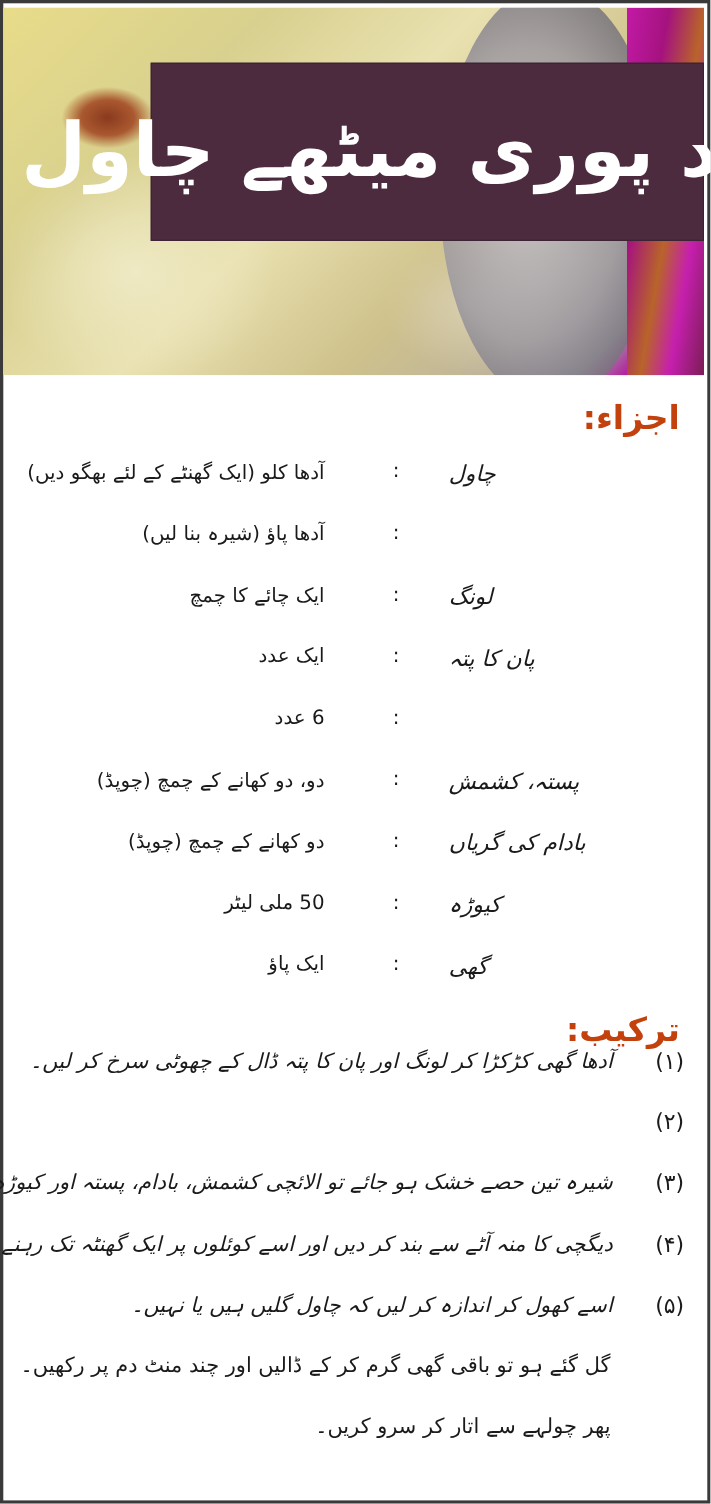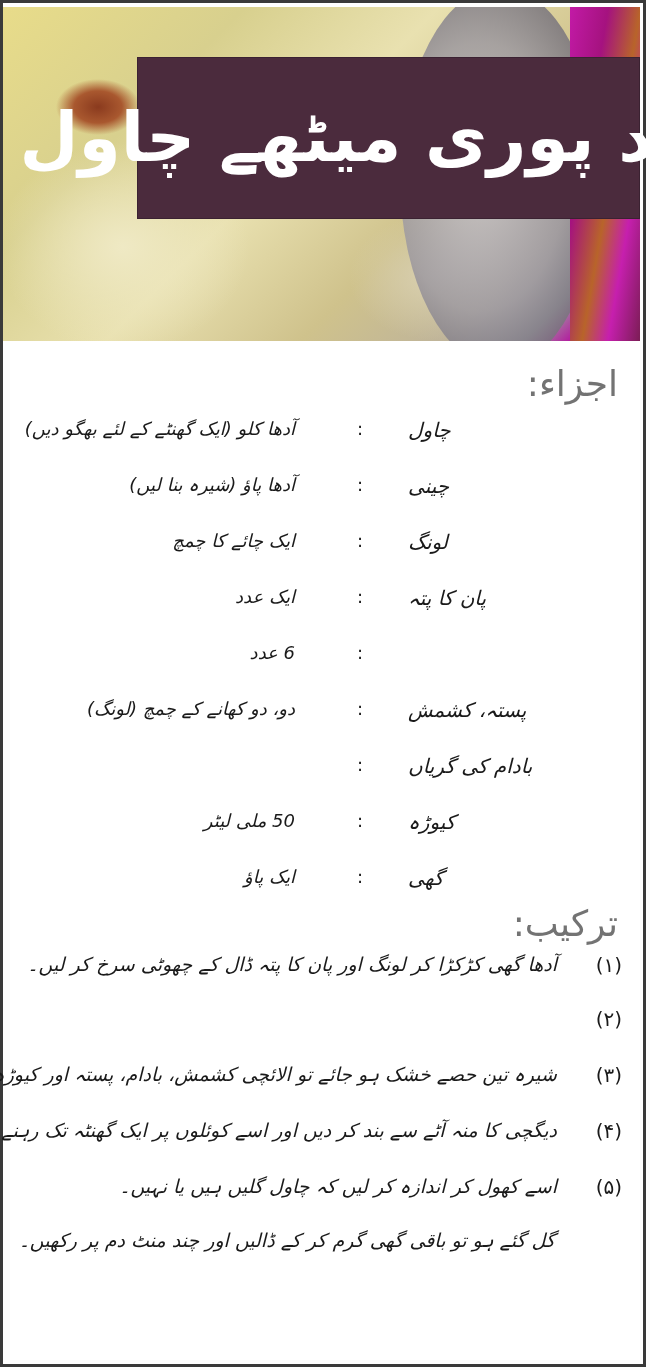--- a/index.html
+++ b/index.html
@@ -32,40 +32,40 @@
     }
     .title-text {
       color: #ffffff; font-family: "DejaVu Sans", sans-serif; font-weight: bold;
       font-size: 68px; direction: rtl; line-height: 1; white-space: nowrap;
     }
     .content {
       position: absolute; left: 3px; top: 341px; width: 637px; height: 1020px;
       font-family: "DejaVu Sans", sans-serif; color: #1a1a1a; direction: rtl;
     }
     .heading {
-      position: absolute; right: 22px; font-weight: normal; font-size: 36px; color: #737373;
+      position: absolute; right: 22px; font-weight: bold; font-size: 30px; color: #c2410c;
     }
     .ing-row { position: absolute; left: 0; width: 637px; height: 40px; }
     .ing-name {
       position: absolute; right: 72px; width: 160px; text-align: left;
       font-size: 20px; font-style: italic; white-space: nowrap;
     }
     .ing-colon { position: absolute; left: 352px; width: 10px; text-align: center; font-size: 18px; direction: ltr; }
     .ing-qty {
-      position: absolute; right: 345px; text-align: right; font-size: 18px; font-style: italic; white-space: nowrap;
+      position: absolute; right: 345px; text-align: right; font-size: 18px; white-space: nowrap;
     }
     .step-row { position: absolute; left: 0; width: 637px; height: 40px; }
     .step-num {
       position: absolute; right: 18px; font-size: 20px; white-space: nowrap; direction: rtl;
     }
     .step-text {
       position: absolute; right: 83px; font-size: 19px; font-style: italic; white-space: nowrap; text-align: right;
     }
     .cont-text {
-      position: absolute; right: 85px; font-size: 19px; font-style: italic; white-space: nowrap; text-align: right;
+      position: absolute; right: 85px; font-size: 19px; white-space: nowrap; text-align: right;
     }
   </style>
 </head>
 <body>
 
 <div class="frame"></div>
 
 <div class="hero">
   <div class="plate"></div>
   <div class="cloth"></div>
@@ -78,59 +78,59 @@
 <div class="content">
 
   <div class="heading" style="top:22px;">اجزاء:</div>
 
   <div class="ing-row" style="top:77px;">
     <span class="ing-name">چاول</span>
     <span class="ing-colon">:</span>
     <span class="ing-qty">آدھا کلو (ایک گھنٹے کے لئے بھگو دیں)</span>
   </div>
   <div class="ing-row" style="top:133px;">
-    <span class="ing-name">چینی</span>
     <span class="ing-colon">:</span>
     <span class="ing-qty">آدھا پاؤ (شیرہ بنا لیں)</span>
   </div>
   <div class="ing-row" style="top:189px;">
     <span class="ing-name">لونگ</span>
     <span class="ing-colon">:</span>
     <span class="ing-qty">ایک چائے کا چمچ</span>
   </div>
   <div class="ing-row" style="top:245px;">
     <span class="ing-name">پان کا پتہ</span>
     <span class="ing-colon">:</span>
     <span class="ing-qty">ایک عدد</span>
   </div>
   <div class="ing-row" style="top:301px;">
     <span class="ing-colon">:</span>
     <span class="ing-qty">6 عدد</span>
   </div>
   <div class="ing-row" style="top:357px;">
     <span class="ing-name">پستہ، کشمش</span>
     <span class="ing-colon">:</span>
-    <span class="ing-qty">دو، دو کھانے کے چمچ (لونگ)</span>
+    <span class="ing-qty">دو، دو کھانے کے چمچ (چوپڈ)</span>
   </div>
   <div class="ing-row" style="top:413px;">
     <span class="ing-name">بادام کی گریاں</span>
     <span class="ing-colon">:</span>
+    <span class="ing-qty">دو کھانے کے چمچ (چوپڈ)</span>
   </div>
   <div class="ing-row" style="top:469px;">
     <span class="ing-name">کیوڑہ</span>
     <span class="ing-colon">:</span>
     <span class="ing-qty">50 ملی لیٹر</span>
   </div>
   <div class="ing-row" style="top:525px;">
     <span class="ing-name">گھی</span>
     <span class="ing-colon">:</span>
     <span class="ing-qty">ایک پاؤ</span>
   </div>
 
-  <div class="heading" style="top:562px;margin-left:20px;">ترکیب:</div>
+  <div class="heading" style="top:578px;margin-left:20px;">ترکیب:</div>
 
   <div class="step-row" style="top:612px;">
     <span class="step-num">(۱)</span>
     <span class="step-text">آدھا گھی کڑکڑا کر لونگ اور پان کا پتہ ڈال کے چھوٹی سرخ کر لیں۔</span>
   </div>
   <div class="step-row" style="top:666px;">
     <span class="step-num">(۲)</span>
   </div>
   <div class="step-row" style="top:722px;">
     <span class="step-num">(۳)</span>
@@ -139,14 +139,15 @@
   <div class="step-row" style="top:778px;">
     <span class="step-num">(۴)</span>
     <span class="step-text">دیگچی کا منہ آٹے سے بند کر دیں اور اسے کوئلوں پر ایک گھنٹہ تک رہنے دیں۔</span>
   </div>
   <div class="step-row" style="top:834px;">
     <span class="step-num">(۵)</span>
     <span class="step-text">اسے کھول کر اندازہ کر لیں کہ چاول گلیں ہیں یا نہیں۔</span>
   </div>
 
   <div class="cont-text" style="top:888px;">گل گئے ہو تو باقی گھی گرم کر کے ڈالیں اور چند منٹ دم پر رکھیں۔</div>
+  <div class="cont-text" style="top:944px;">پھر چولہے سے اتار کر سرو کریں۔</div>
 
 </div>
 
 </body></html>

